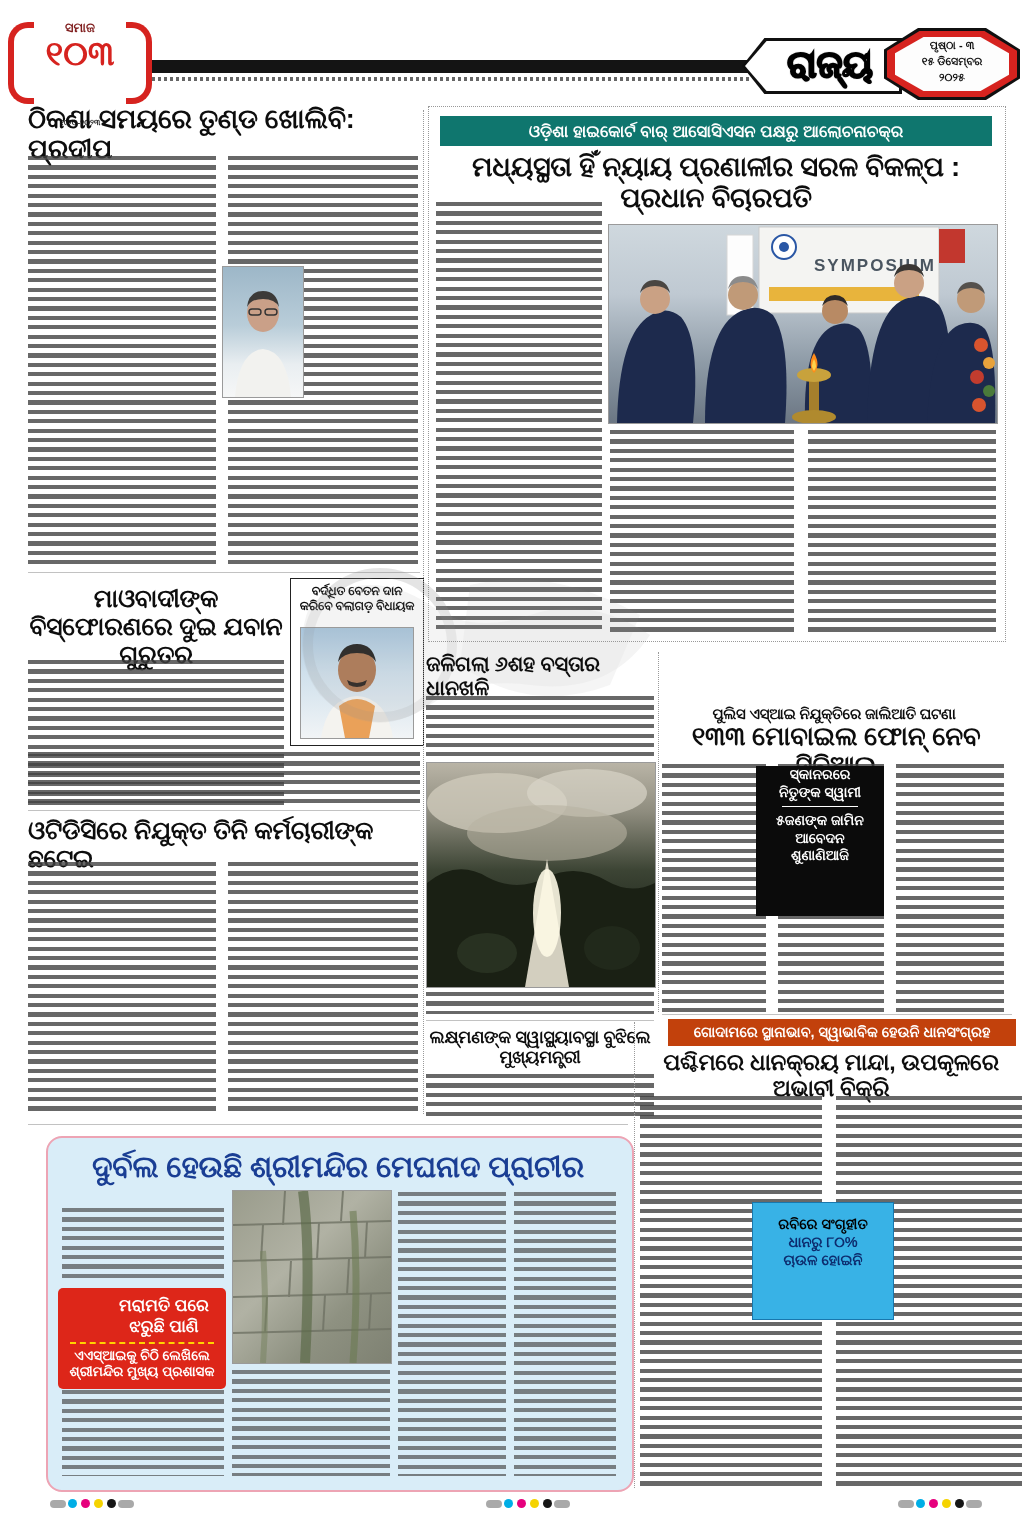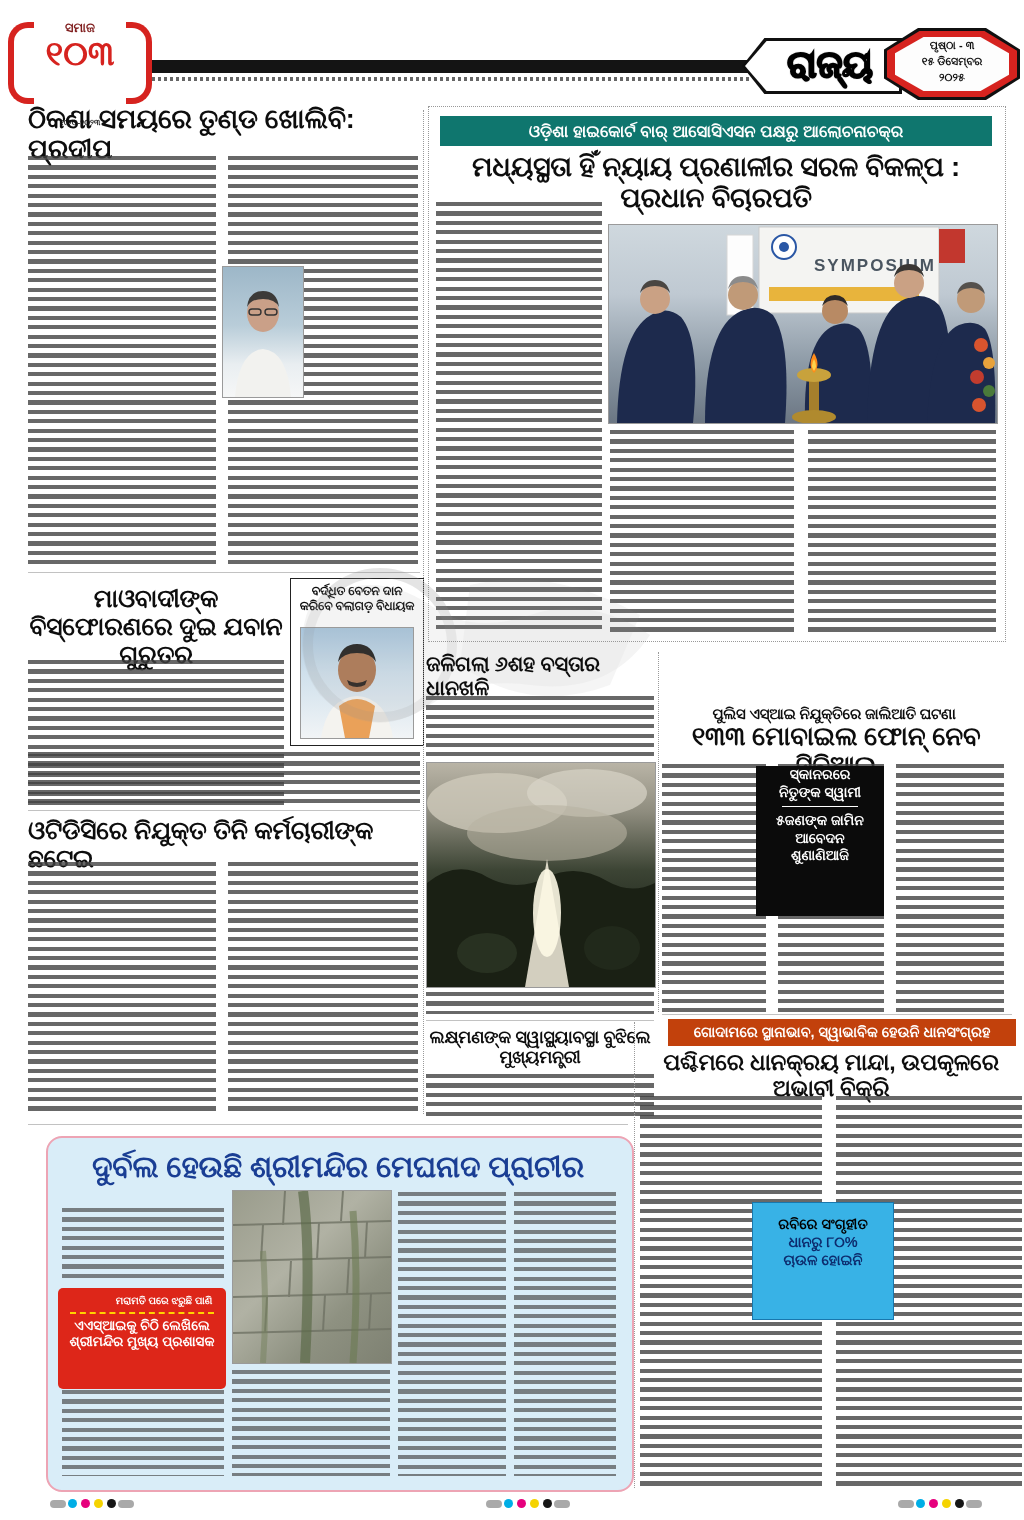--- a/index.html
+++ b/index.html
@@ -217,21 +217,21 @@
     <div class="boxline" style="font-size:14.5px;color:#0d2c6e;">ଚାଉଳ ହୋଇନି</div>
   </div>
 
   <div class="abs vdot" style="left:634px;top:1022px;height:466px;"></div>
   <div class="abs hline" style="left:28px;top:1124px;width:600px;"></div>
 
   <div class="abs bluepanel" style="left:46px;top:1136px;width:584px;height:352px;"></div>
   <div class="abs hl center" style="left:56px;top:1150px;width:564px;font-size:30px;color:#1a3e94;">ଦୁର୍ବଲ ହେଉଛି ଶ୍ରୀମନ୍ଦିର ମେଘନାଦ ପ୍ରାଚୀର</div>
   <div class="abs sim light" style="left:62px;top:1208px;width:162px;height:74px;"></div>
   <div class="abs redbox" style="left:58px;top:1288px;width:168px;height:94px;padding-top:7px;">
-    <div class="boxline" style="font-size:10px;padding-left:44px;">ମରାମତି ପରେ ଝରୁଛି ପାଣି</div>
+    <div class="boxline" style="font-size:17px;padding-left:44px;">ମରାମତି ପରେ ଝରୁଛି ପାଣି</div>
     <div class="dashyellow" style="margin:4px 12px;"></div>
     <div class="boxline" style="font-size:13.5px;">ଏଏସ୍ଆଇକୁ ଚିଠି ଲେଖିଲେ</div>
     <div class="boxline" style="font-size:13.5px;">ଶ୍ରୀମନ୍ଦିର ମୁଖ୍ୟ ପ୍ରଶାସକ</div>
   </div>
   <div class="abs sim light" style="left:62px;top:1390px;width:162px;height:86px;"></div>
 
   <div class="abs photo" style="left:232px;top:1190px;width:158px;height:172px;background:linear-gradient(135deg,#9a9c8c 0%,#b1b2a4 40%,#8e9181 70%,#7e8172 100%);">
     <svg width="158" height="172" viewBox="0 0 158 172">
       <g stroke="#6f7264" stroke-width="2" opacity=".8">
         <line x1="0" y1="34" x2="158" y2="30"></line>

